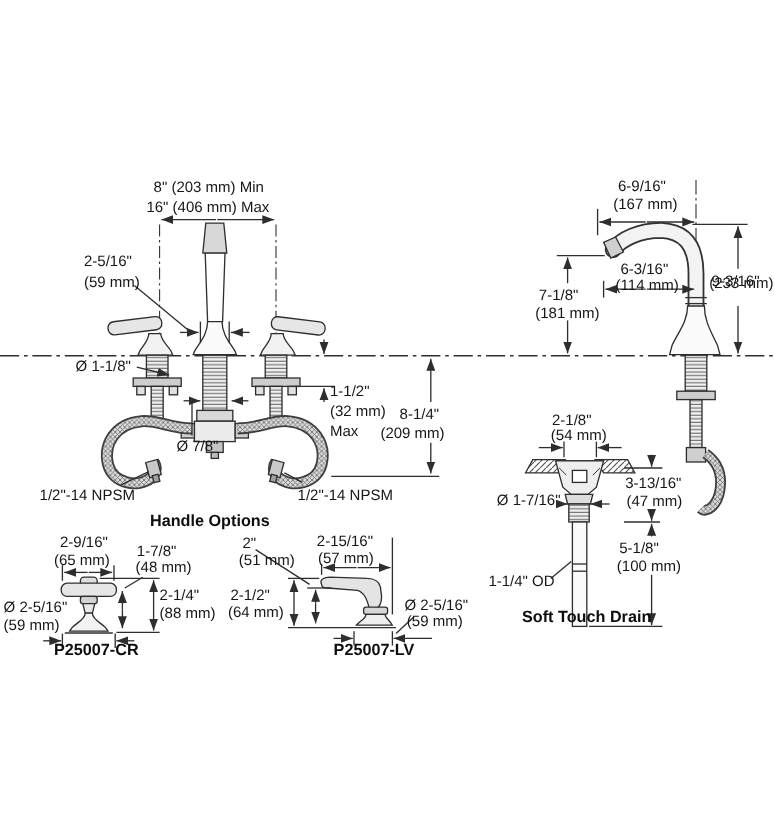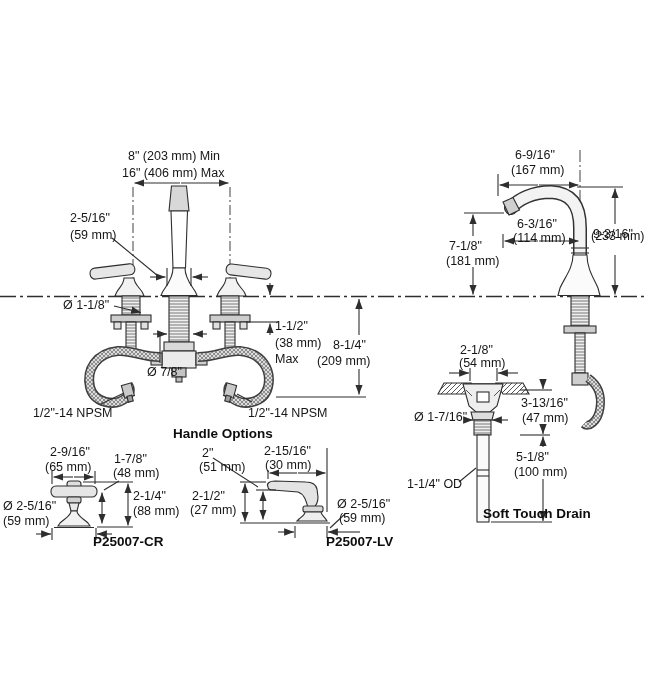--- a/index.html
+++ b/index.html
@@ -1,20 +1,20 @@
 <!DOCTYPE html>
 <html><head>
 <meta charset="utf-8">
 <style>
   html,body{margin:0;padding:0;background:#ffffff;}
   #stage{position:relative;width:645px;height:700px;background:#fff;overflow:hidden;
          font-family:"Liberation Sans", sans-serif;color:#141414;}
   #art{position:absolute;left:0;top:0;}
   .lb{position:absolute;font-size:12.5px;line-height:1;white-space:nowrap;color:#161616;}
-  .lb.b{font-weight:bold;font-size:13.5px;color:#0d0d0d;margin-left:48px;}
+  .lb.b{font-weight:bold;font-size:13.5px;color:#0d0d0d;}
 </style>
 </head>
 <body>
 
 <div id="stage">
 
 <svg id="art" width="645" height="700" viewBox="0 0 645 700" fill="none" stroke="#2e2e2e" stroke-width="1.1">
   <defs>
     <marker id="arr" viewBox="0 0 8 6" refX="8" refY="3" markerWidth="9" markerHeight="7" orient="auto">
       <path d="M0,0 L8,3 L0,6 Z" fill="#2e2e2e" stroke="none"></path>
@@ -241,21 +241,21 @@
     <line x1="360" y1="532" x2="328" y2="532" marker-end="url(#arr)"></line>
   </g>
 </svg>
 
 <div class="lb" style="left:128px;top:150px">8" (203 mm) Min</div>
 <div class="lb" style="left:122px;top:167px">16" (406 mm) Max</div>
 <div class="lb" style="left:70px;top:212px">2-5/16"</div>
 <div class="lb" style="left:70px;top:229px">(59 mm)</div>
 <div class="lb" style="left:63px;top:299px">Ø 1-1/8"</div>
 <div class="lb" style="left:275px;top:320px">1-1/2"</div>
-<div class="lb" style="left:275px;top:337px">(38 mm)</div>
+<div class="lb" style="left:275px;top:337px">(32 mm)</div>
 <div class="lb" style="left:275px;top:353px">Max</div>
 <div class="lb" style="left:333px;top:339px">8-1/4"</div>
 <div class="lb" style="left:317px;top:355px">(209 mm)</div>
 <div class="lb" style="left:147px;top:366px">Ø 7/8"</div>
 <div class="lb" style="left:33px;top:407px">1/2"-14 NPSM</div>
 <div class="lb" style="left:248px;top:407px">1/2"-14 NPSM</div>
 
 <div class="lb b" style="left:125px;top:427px">Handle Options</div>
 
 <div class="lb" style="left:50px;top:446px">2-9/16"</div>
@@ -264,23 +264,23 @@
 <div class="lb" style="left:113px;top:467px">(48 mm)</div>
 <div class="lb" style="left:133px;top:490px">2-1/4"</div>
 <div class="lb" style="left:133px;top:505px">(88 mm)</div>
 <div class="lb" style="left:3px;top:500px">Ø 2-5/16"</div>
 <div class="lb" style="left:3px;top:515px">(59 mm)</div>
 <div class="lb b" style="left:45px;top:535px">P25007-CR</div>
 
 <div class="lb" style="left:202px;top:447px">2"</div>
 <div class="lb" style="left:199px;top:461px">(51 mm)</div>
 <div class="lb" style="left:264px;top:445px">2-15/16"</div>
-<div class="lb" style="left:265px;top:459px">(30 mm)</div>
+<div class="lb" style="left:265px;top:459px">(57 mm)</div>
 <div class="lb" style="left:192px;top:490px">2-1/2"</div>
-<div class="lb" style="left:190px;top:504px">(27 mm)</div>
+<div class="lb" style="left:190px;top:504px">(64 mm)</div>
 <div class="lb" style="left:337px;top:498px">Ø 2-5/16"</div>
 <div class="lb" style="left:339px;top:512px">(59 mm)</div>
 <div class="lb b" style="left:278px;top:535px">P25007-LV</div>
 
 <div class="lb" style="left:515px;top:149px">6-9/16"</div>
 <div class="lb" style="left:511px;top:164px">(167 mm)</div>
 <div class="lb" style="left:517px;top:218px">6-3/16"</div>
 <div class="lb" style="left:513px;top:232px">(114 mm)</div>
 <div class="lb" style="left:449px;top:240px">7-1/8"</div>
 <div class="lb" style="left:446px;top:255px">(181 mm)</div>

